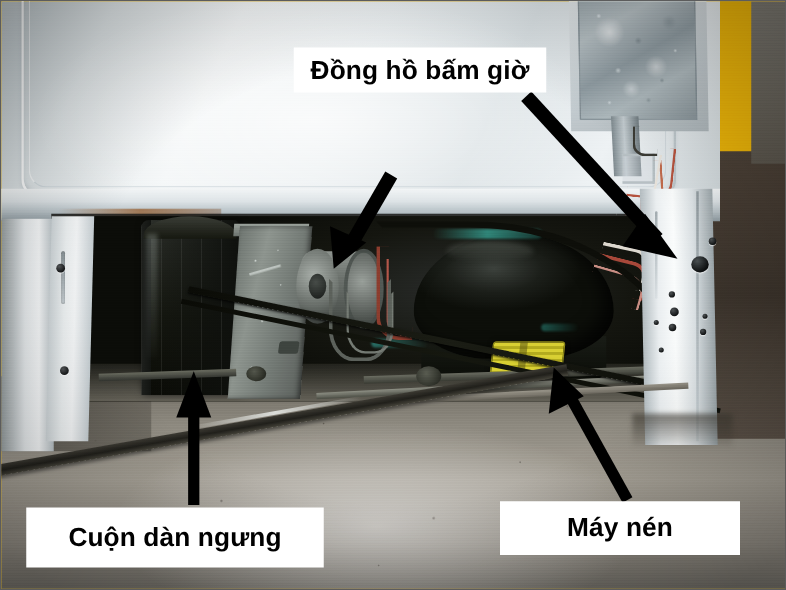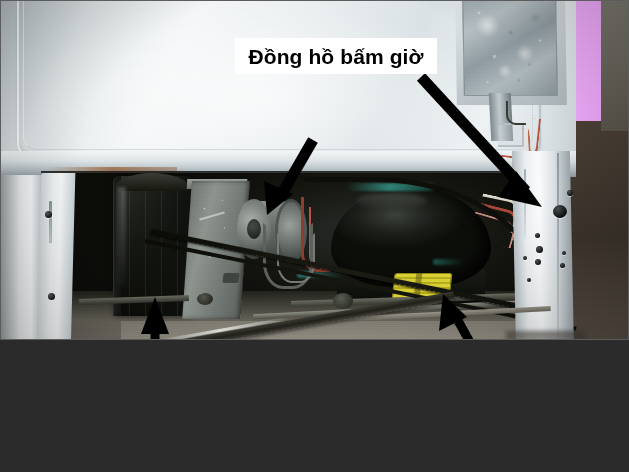--- a/index.html
+++ b/index.html
@@ -9,25 +9,25 @@
     background: #2b2b2b;
   }
   body {
     font-family: "Liberation Sans", sans-serif;
   }
 
   
   #figure {
     position: relative;
     width: 629px;
-    height: 340px;
+    height: 472px;
     overflow: hidden;
     box-sizing: border-box;
     border: 1px solid #5c5c5c;
-    background: #f0abfc;
+    background: #eab308;
   }
 
   
   #photo {
     position: absolute;
     inset: 0;
     overflow: hidden;
   }
 
   
@@ -763,16 +763,18 @@
 
       <g>
         <line x1="501" y1="399" x2="455" y2="316" stroke="#000" stroke-width="9"></line>
         <polygon points="442,293 438,330 466,316" fill="#000"></polygon>
       </g>
     </svg>
 
     <div class="callout" id="callout-timer">Đồng hồ bấm giờ</div>
 
 
-
+    <div class="callout" id="callout-coil">Cuộn dàn ngưng</div>
+
+    <div class="callout" id="callout-comp">Máy nén</div>
   </div>
 
 </div>
 
 </body></html>

